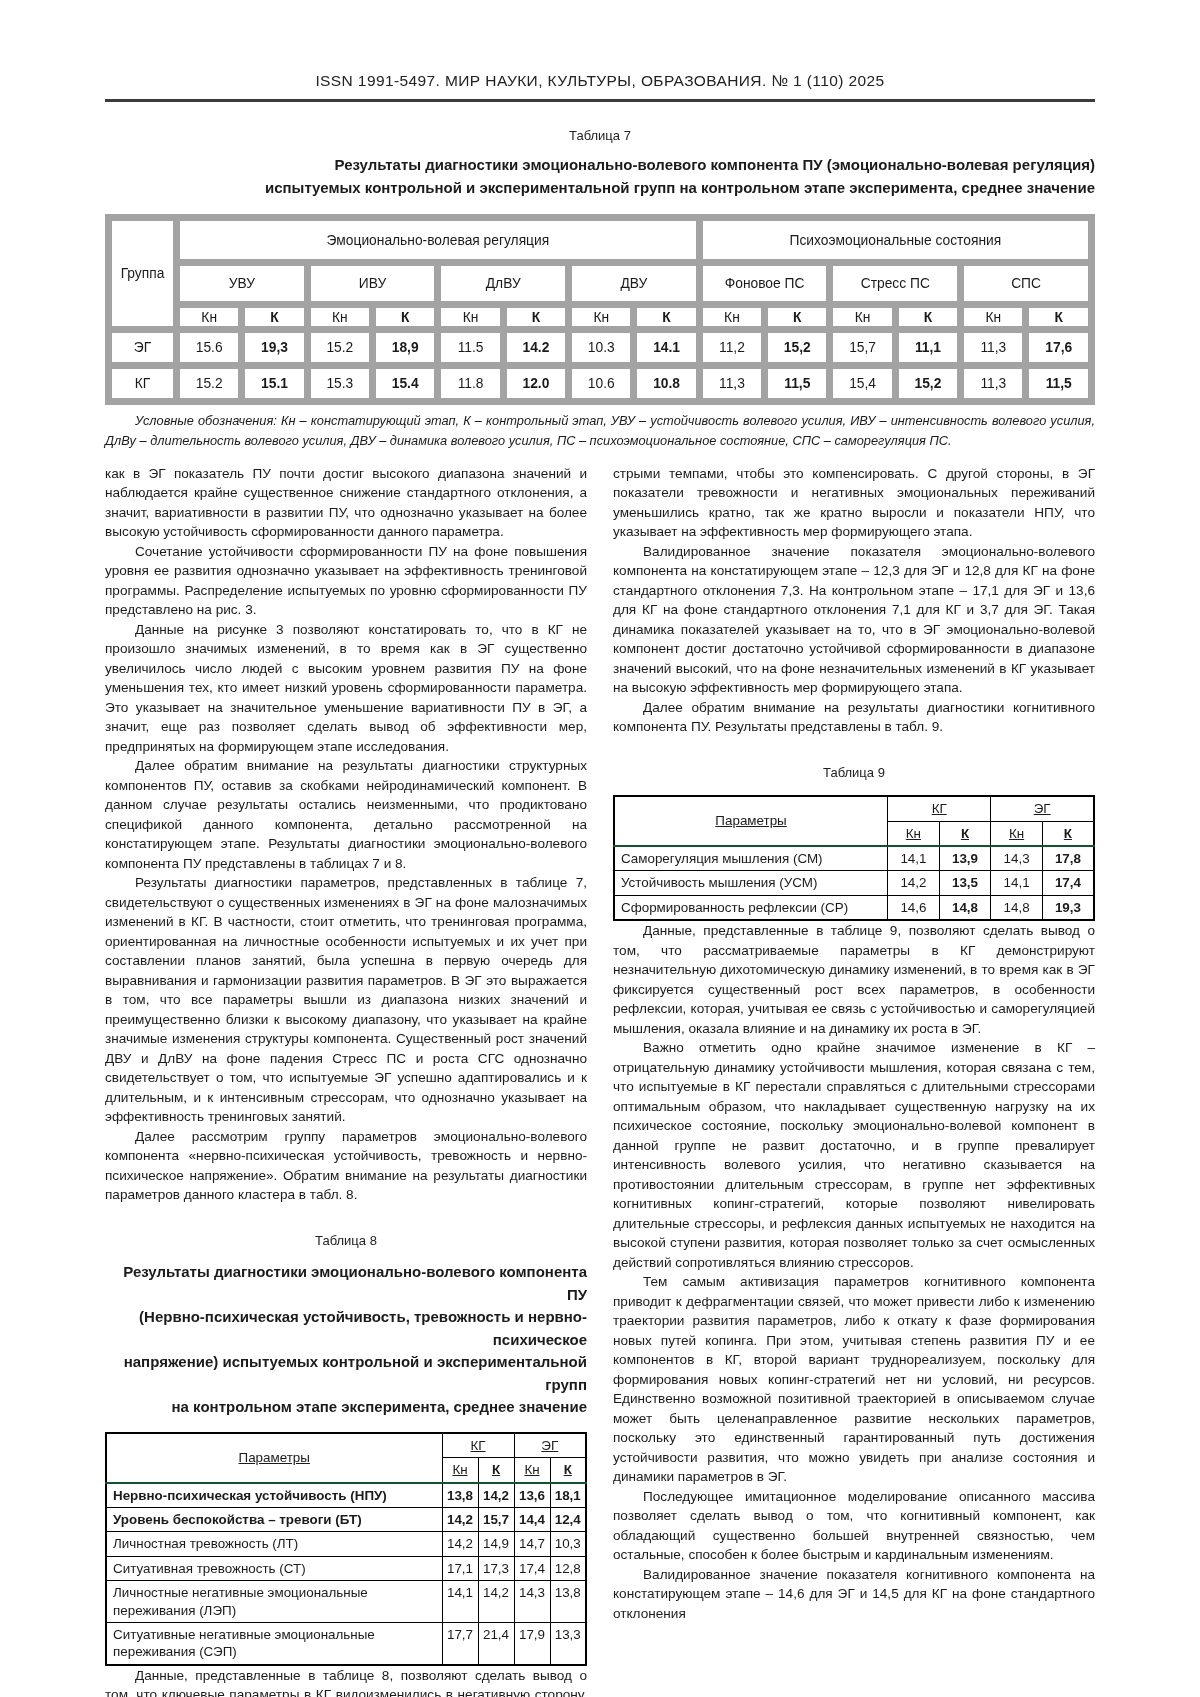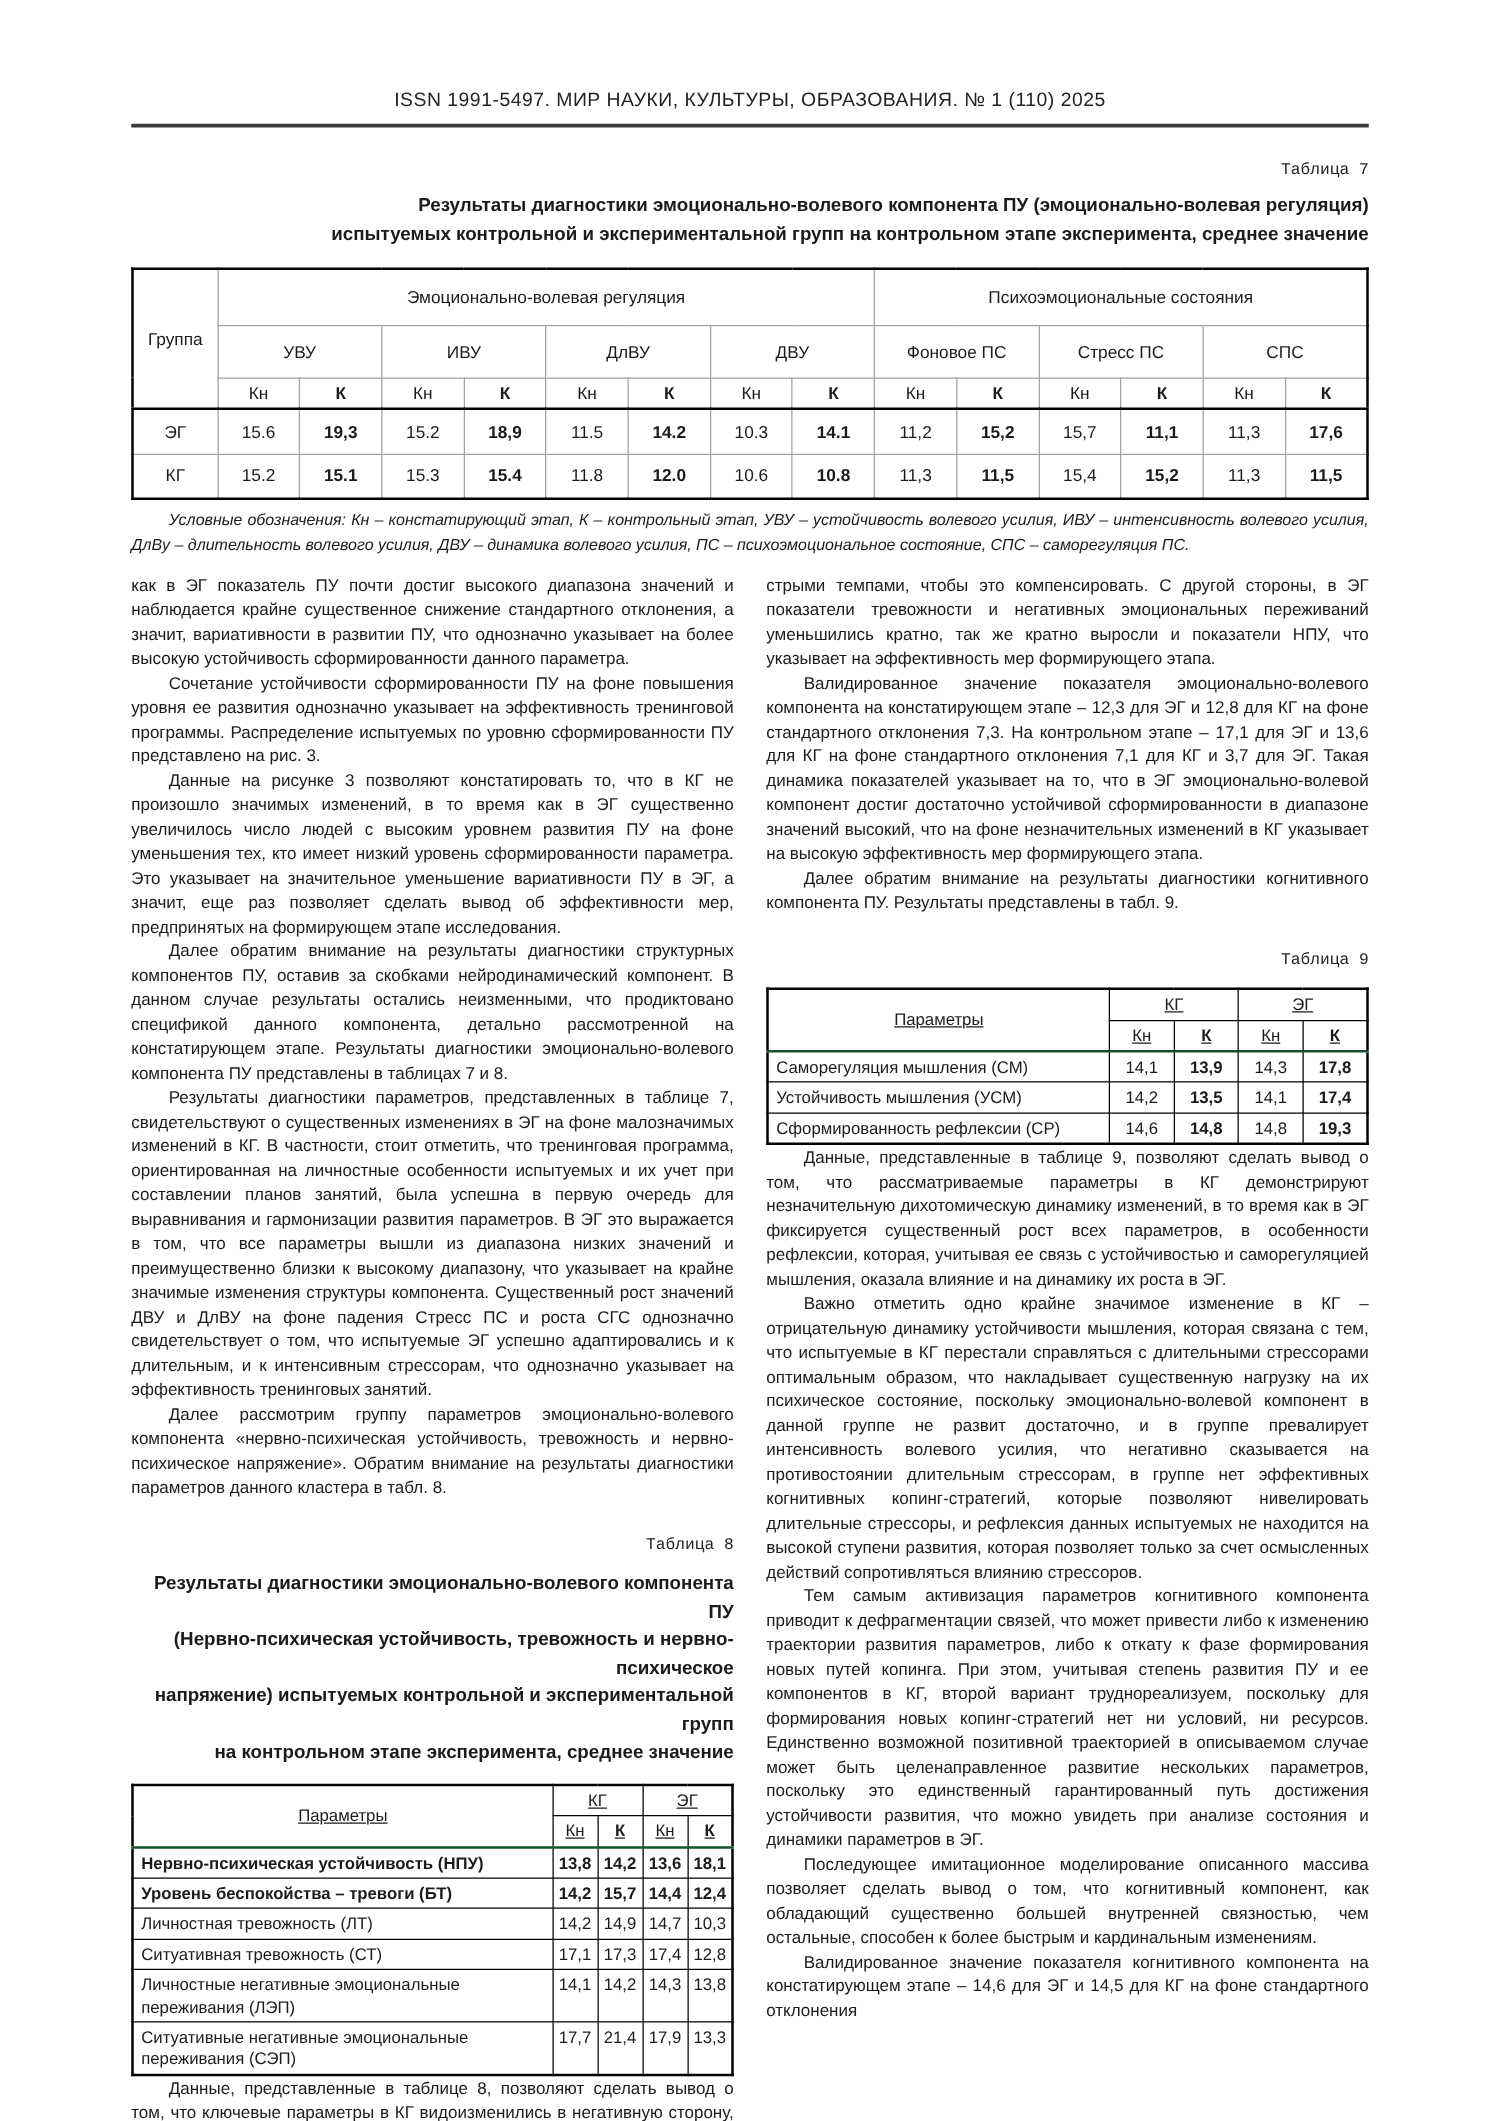--- a/index.html
+++ b/index.html
@@ -19,45 +19,44 @@
     font-size:15.5px;
     letter-spacing:.4px;
     color:#222;
   }
   .header-rule{
     margin-top:9px;
     height:3px;
     background:#3c3c3c;
   }
   .tbl-caption{
-    text-align:right;
+    text-align:center;
     font-size:13px;
     margin-top:26px;
     color:#222;
-    font-family:Liberation Mono, monospace;
   }
   .tbl-title{
     text-align:right;
     font-weight:bold;
     font-size:15px;
     line-height:1.5;
     margin-top:11px;
     white-space:pre-line;
   }
   
   table{border-collapse:collapse;}
   .t7{
     width:100%;
     margin-top:15px;
     table-layout:fixed;
     font-size:13.8px;
     border:2px solid #000;
   }
   .t7 td{
-    border:1px solid #a3a3a3;
+    border:7px solid #a3a3a3;
     text-align:center;
     vertical-align:middle;
     padding:0 2px;
   }
   .t7 thead{border-bottom:2px solid #000;}
   .t7 .r1{height:45px;}
   .t7 .r2{height:42px;}
   .t7 .r3{height:25px;}
   .t7 .dr{height:36px;}
   .b{font-weight:bold;}

